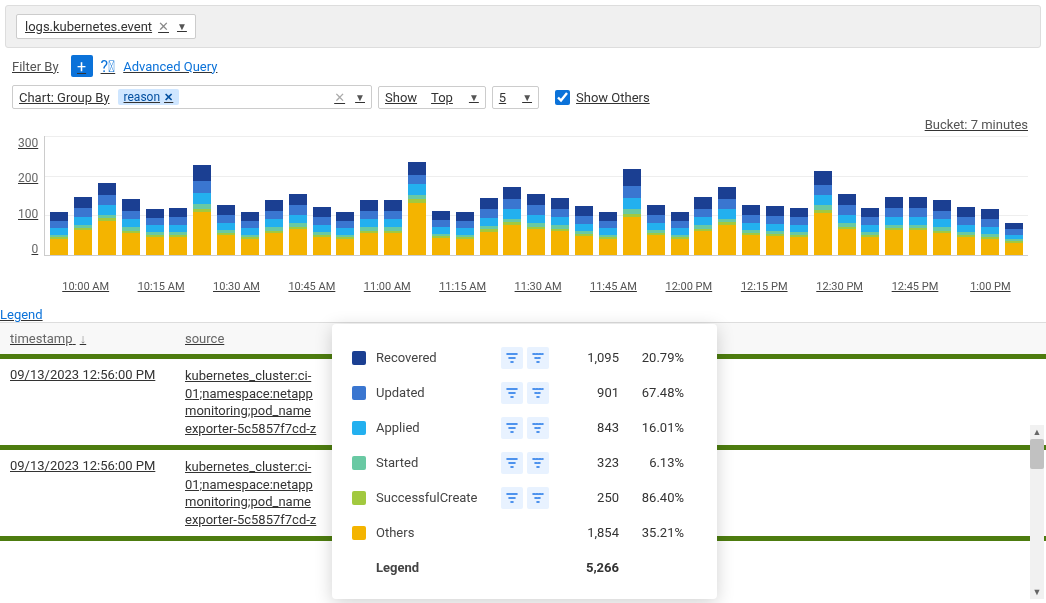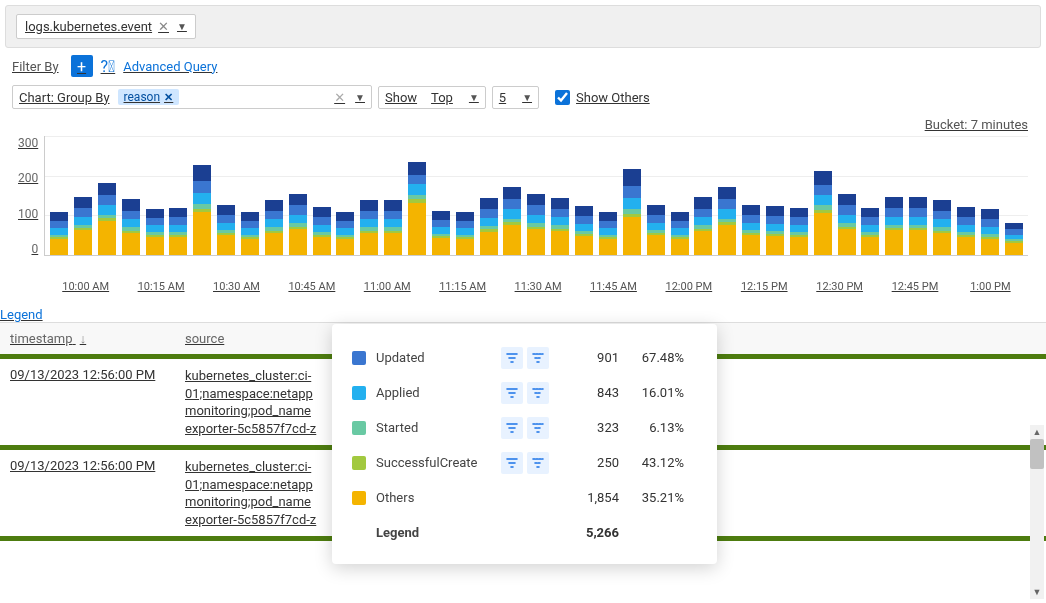--- a/index.html
+++ b/index.html
@@ -492,20 +492,38 @@
         <div class="table-row">
           <div class="col-ts">09/13/2023 12:56:00 PM</div>
   <div class="col-src">kubernetes_cluster:ci-<br>01;namespace:netapp<br>monitoring;pod_name<br>exporter-5c5857f7cd-z</div>
         </div>
       </div>
   </div>
 
   <div class="legend-pop">
     <div id="legend-rows">
         <div class="legend-row">
+          <span class="swatch" style="background:#1b3f92"></span>
+  <span class="legend-name">Recovered</span>
+  <span class="legend-icons">
+            <span class="licon">
+              <svg width="12" height="12" viewBox="0 0 12 12">
+                <path d="M1 2h10M3 6h6M5 10h2" stroke="#1a73e8" stroke-width="1.6" stroke-linecap="round"></path>
+              </svg>
+            </span>
+            <span class="licon">
+              <svg width="12" height="12" viewBox="0 0 12 12">
+                <path d="M1 2h10M3 6h6M5 10h2" stroke="#1a73e8" stroke-width="1.6" stroke-linecap="round" stroke-dasharray="2 1"></path>
+              </svg>
+            </span>
+          </span>
+  <span class="legend-count">1,095</span>
+  <span class="legend-pct">20.79%</span>
+        </div>
+        <div class="legend-row">
           <span class="swatch" style="background:#3a76d0"></span>
   <span class="legend-name">Updated</span>
   <span class="legend-icons">
             <span class="licon">
               <svg width="12" height="12" viewBox="0 0 12 12">
                 <path d="M1 2h10M3 6h6M5 10h2" stroke="#1a73e8" stroke-width="1.6" stroke-linecap="round"></path>
               </svg>
             </span>
             <span class="licon">
               <svg width="12" height="12" viewBox="0 0 12 12">
@@ -561,21 +579,21 @@
                 <path d="M1 2h10M3 6h6M5 10h2" stroke="#1a73e8" stroke-width="1.6" stroke-linecap="round"></path>
               </svg>
             </span>
             <span class="licon">
               <svg width="12" height="12" viewBox="0 0 12 12">
                 <path d="M1 2h10M3 6h6M5 10h2" stroke="#1a73e8" stroke-width="1.6" stroke-linecap="round" stroke-dasharray="2 1"></path>
               </svg>
             </span>
           </span>
   <span class="legend-count">250</span>
-  <span class="legend-pct">43.12%</span>
+  <span class="legend-pct">86.40%</span>
         </div>
         <div class="legend-row">
           <span class="swatch" style="background:#f4b400"></span>
   <span class="legend-name">Others</span>
   <span class="legend-icons" style="visibility: hidden;">
             <span class="licon">
               <svg width="12" height="12" viewBox="0 0 12 12">
                 <path d="M1 2h10M3 6h6M5 10h2" stroke="#1a73e8" stroke-width="1.6" stroke-linecap="round"></path>
               </svg>
             </span>

